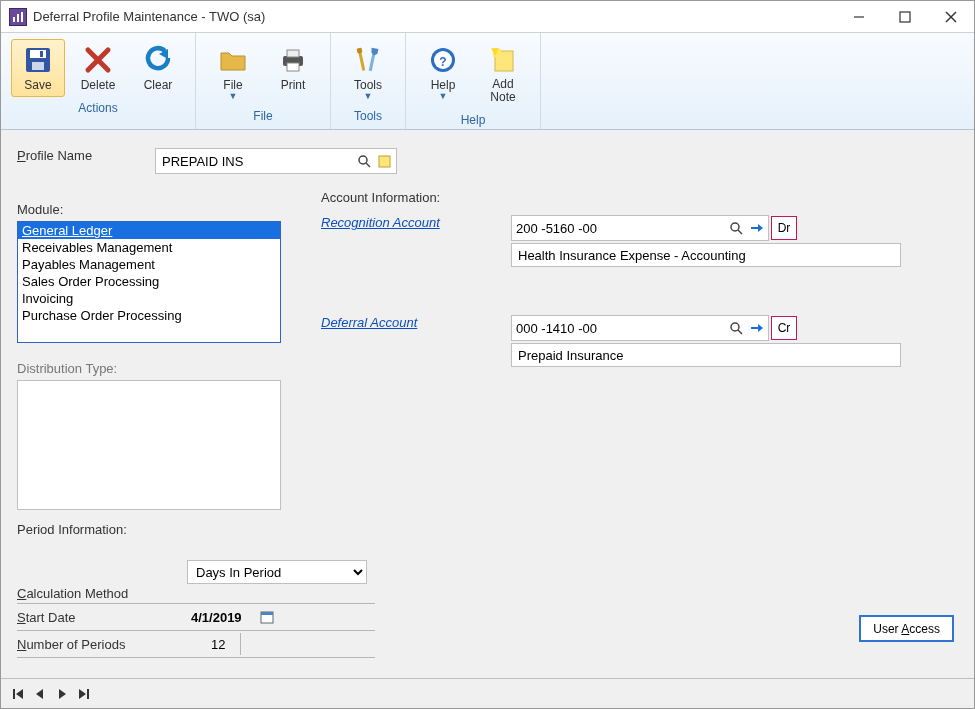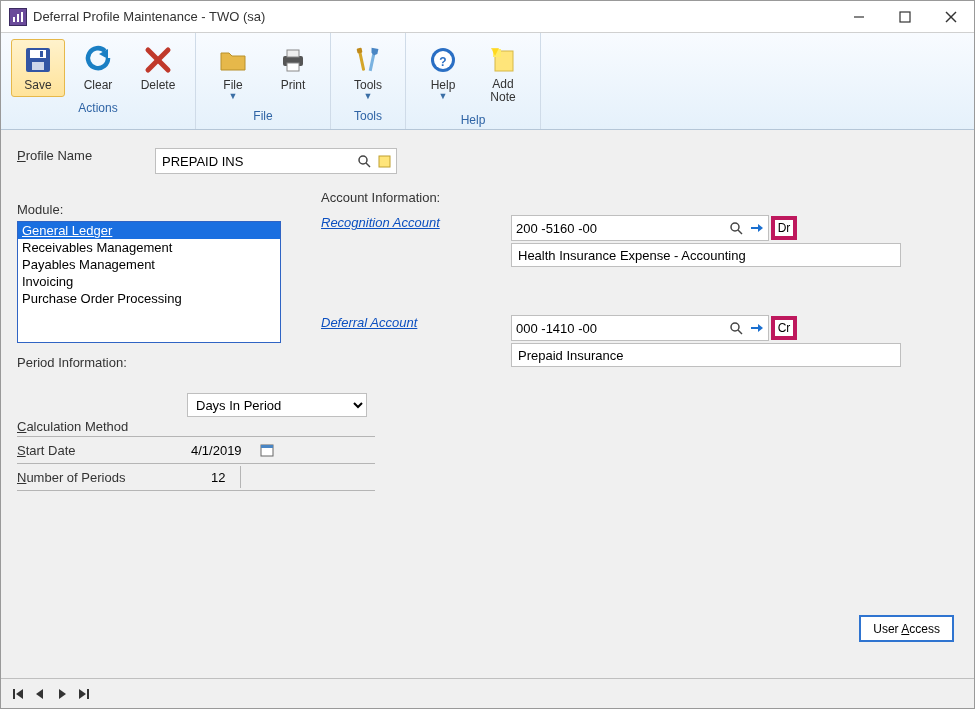--- a/index.html
+++ b/index.html
@@ -25,24 +25,24 @@
     .profile-input-box { display: flex; align-items: center; border: 1px solid #bfbfbf; background: #fff; height: 26px; padding: 0 2px 0 6px; width: 242px; }
     .profile-input-box input { border: none; outline: none; flex:1; font-size: 13px; }
     .icon-btn { width: 20px; height: 20px; display: flex; align-items: center; justify-content: center; border: none; background: transparent; }
     .listbox { width: 264px; height: 122px; background: #fff; border: 1px solid #2f64c4; overflow: auto; margin-top: 4px; }
     .listbox .opt { padding: 1px 4px; font-size: 13px; }
     .listbox .opt.sel { background: #1a6fe0; color: #fff; text-decoration: underline; }
     .distbox { width: 264px; height: 130px; background: #fff; border: 1px solid #bfbfbf; margin-top: 4px; }
     .link-label { color: #0b4fc0; text-decoration: underline; font-size: 13px; font-style: italic; }
     .acct-value-box { border: 1px solid #bfbfbf; background: #fff; height: 26px; display: flex; align-items: center; padding-right: 2px; width: 390px; }
     .acct-value-box input { border:none; outline:none; flex:1; padding:2px 4px; font-size: 13px; }
-    .small-box { border: 4px solid #be185d; background: #fff; height: 24px; width: 26px; display: flex; align-items: center; justify-content: center; margin-left: 2px; font-size: 12px; }
+    .small-box { border: 1px solid #be185d; background: #fff; height: 24px; width: 26px; display: flex; align-items: center; justify-content: center; margin-left: 2px; font-size: 12px; }
     .desc-box { border: 1px solid #bfbfbf; background: #fff; height: 24px; padding: 2px 6px; font-size: 13px; width: 390px; margin-top: 2px; display:flex; align-items:center; }
     .select { border: 1px solid #bfbfbf; background: #fff; height: 24px; width: 180px; padding: 2px 4px; font-size: 13px; }
-    .date-input { border: 1px solid #bfbfbf; background: #fff; height: 22px; width: 100px; padding: 2px 4px; font-size: 13px; }
+    .date-input { border: 1px solid #bfbfbf; background: #fff; height: 22px; width: 100px; padding: 2px 4px; font-size: 13px; font-weight: bold; }
     .num-input { border: 1px solid #bfbfbf; background: #fff; height: 22px; width: 34px; padding: 2px 4px; font-size: 13px; text-align: left; }
     .user-access-btn { border: 2px solid #2f74d0; background: #fff; padding: 4px 12px; font-size: 13px; }
     .user-access-btn .ul { text-decoration: underline; }
     .nav-bar { height: 30px; border-top: 1px solid #bfbfbf; display: flex; align-items: center; padding-left: 8px; gap: 4px; background:#f0f0f0; }
     .nav-btn { border: none; background: transparent; font-size: 12px; width: 18px; height: 18px; display:flex; align-items:center; justify-content:center; }
     .section { position: absolute; }
     .form-label { font-size: 13px; color: #333; }
     .form-label-u { font-size: 13px; color: #333; }
     .form-label-u::first-letter { text-decoration: underline; }
     svg { display:block; }
@@ -92,34 +92,34 @@
                 <rect x="7" y="5" width="16" height="8" fill="#fff"></rect>
                 <rect x="9" y="17" width="12" height="8" fill="#cdd6ea"></rect>
                 <rect x="17" y="6" width="3" height="6" fill="#3255a4"></rect>
               </svg>
           </div>
           <span class="lbl">Save</span>
         </div>
         <div class="ribbon-btn">
           <div class="icon">
             <svg width="30" height="30">
+                <line x1="5" y1="5" x2="25" y2="25" stroke="#c0392b" stroke-width="5" stroke-linecap="round"></line>
+                <line x1="25" y1="5" x2="5" y2="25" stroke="#c0392b" stroke-width="5" stroke-linecap="round"></line>
+              </svg>
+          </div>
+          <span class="lbl">Delete</span>
+        </div>
+        <div class="ribbon-btn">
+          <div class="icon">
+            <svg width="30" height="30">
                 <path d="M 22 6 A 10 10 0 1 0 25 13" fill="none" stroke="#1a7fc4" stroke-width="4.5"></path>
                 <polygon points="25,4 25,14 16,9" fill="#1a7fc4"></polygon>
               </svg>
           </div>
           <span class="lbl">Clear</span>
-        </div>
-        <div class="ribbon-btn">
-          <div class="icon">
-            <svg width="30" height="30">
-                <line x1="5" y1="5" x2="25" y2="25" stroke="#c0392b" stroke-width="5" stroke-linecap="round"></line>
-                <line x1="25" y1="5" x2="5" y2="25" stroke="#c0392b" stroke-width="5" stroke-linecap="round"></line>
-              </svg>
-          </div>
-          <span class="lbl">Delete</span>
         </div>
       </div>
       <div class="ribbon-group-label">Actions</div>
     </div>
 
     <div class="ribbon-group">
       <div class="ribbon-row">
         <div class="ribbon-btn">
           <div class="icon">
             <svg width="30" height="30">
@@ -209,25 +209,30 @@
         </button>
       </div>
     </div>
 
     <div style="margin-top:28px;">
       <span class="form-label-u">Module:</span>
       <div class="listbox" id="module-listbox">
           <div class="opt sel">General Ledger</div>
           <div class="opt">Receivables Management</div>
           <div class="opt">Payables Management</div>
+          <div class="opt">Sales Order Processing</div>
           <div class="opt">Invoicing</div>
           <div class="opt">Purchase Order Processing</div>
         </div>
     </div>
 
+    <div style="margin-top:18px;">
+      <span class="form-label" style="color:#777;">Distribution Type:</span>
+      <div class="distbox"></div>
+    </div>
 
     <div class="section" style="left:320px; top:60px;">
       <div class="form-label">Account Information:</div>
 
       <div class="row" style="margin-top:10px; align-items:flex-start;">
         <a href="#" class="link-label" style="width:190px; display:inline-block;">Recognition Account</a>
         <div>
           <div style="display:flex; align-items:center;">
             <div class="acct-value-box" style="width:258px;">
               <input type="text" value="200 -5160 -00" style="">

